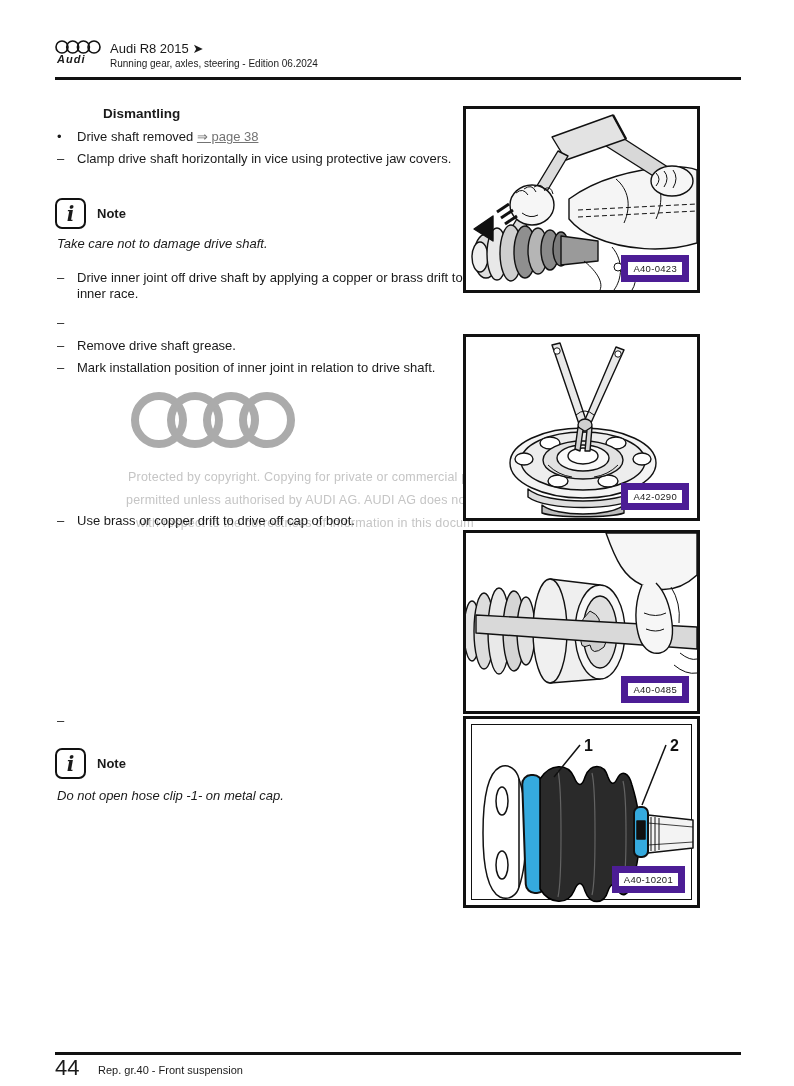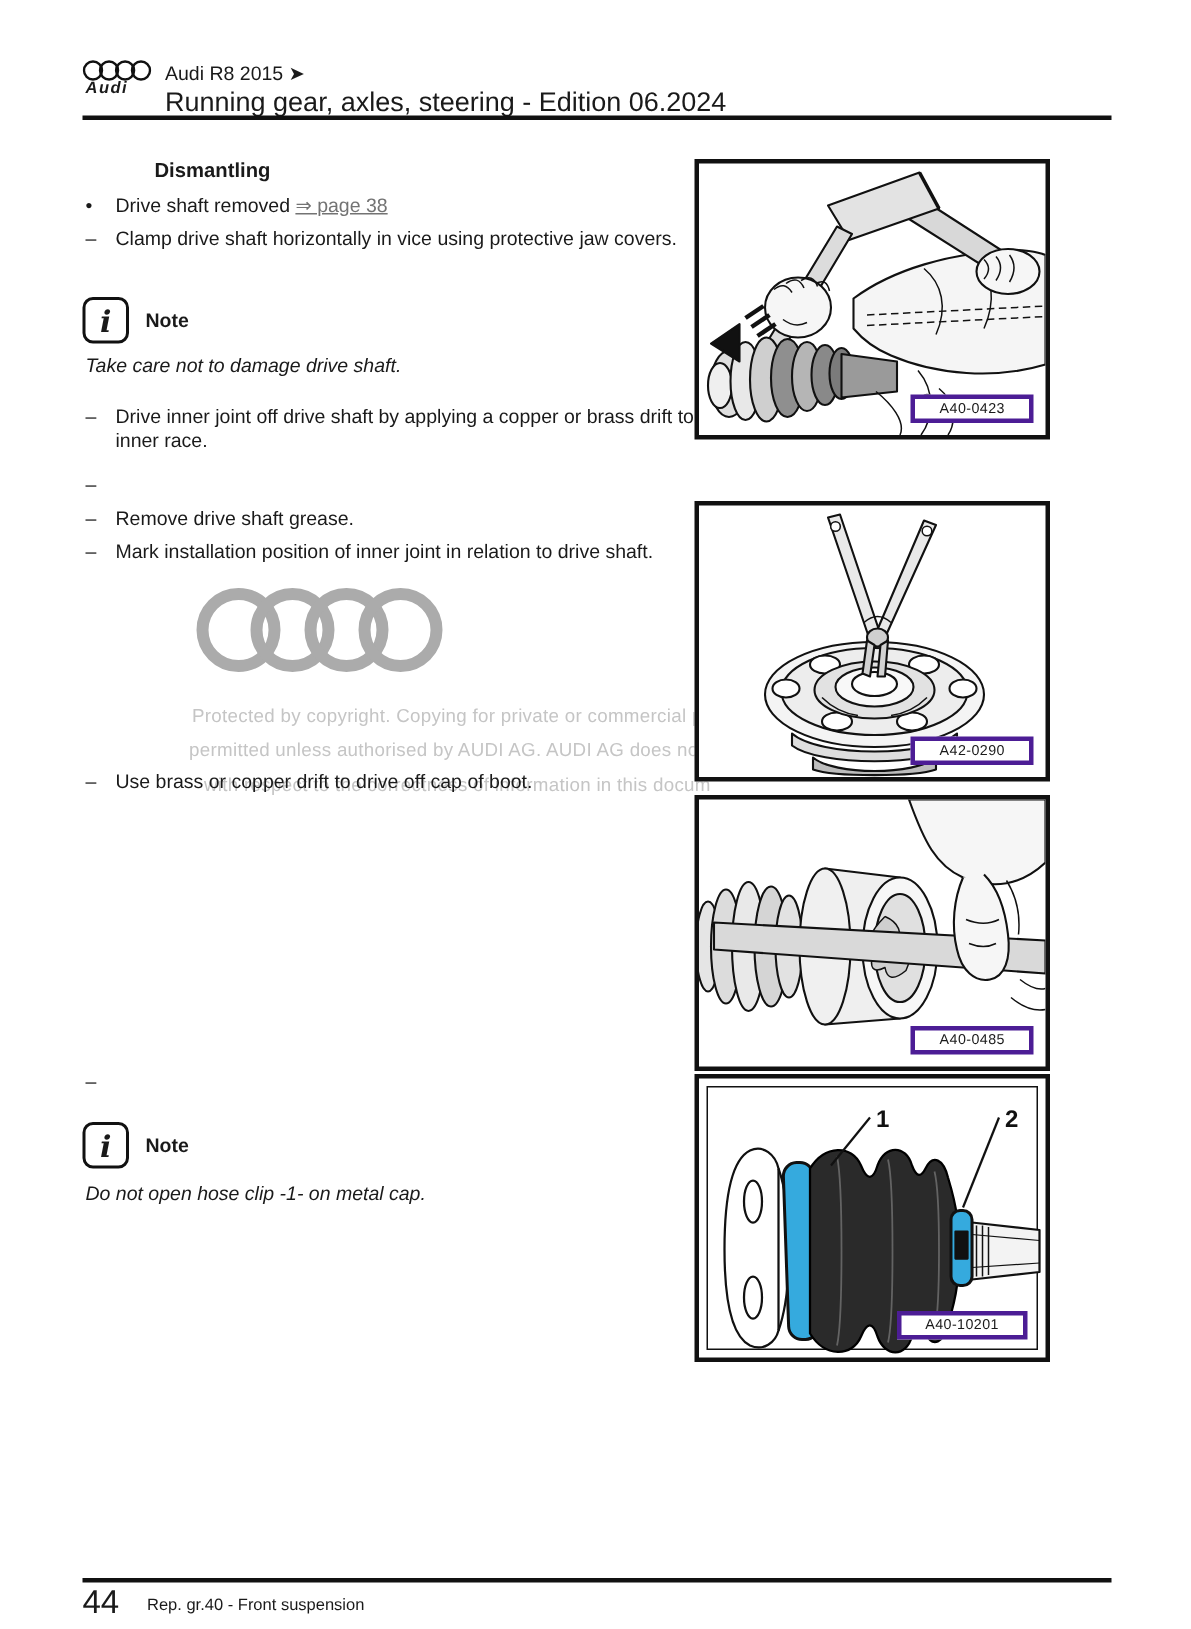--- a/index.html
+++ b/index.html
@@ -5,21 +5,21 @@
   * { margin:0; padding:0; box-sizing:border-box; }
   body { background:#888; font-family:"Liberation Sans", sans-serif; }
   .page {
     position:relative; width:794px; height:1086px; margin:0 auto;
     background:#fff; color:#1a1a1a; overflow:hidden;
   }
   
   .hdr-logo { position:absolute; left:55px; top:39px; width:46px; }
   .hdr-brand { position:absolute; left:57px; top:53px; font-size:11px; font-weight:bold; font-style:italic; letter-spacing:1px; }
   .hdr-l1 { position:absolute; left:110px; top:41px; font-size:13px; }
-  .hdr-l2 { position:absolute; left:110px; top:58px; font-size:18px; }
+  .hdr-l2 { position:absolute; left:110px; top:58px; font-size:10px; }
   .hdr-rule { position:absolute; left:55px; top:77px; width:686px; height:3px; background:#111; }
   
   .wm { position:absolute; z-index:1; color:#c5c5c5; }
   .wm-rings { left:130px; top:391px; }
   .wm-t { font-size:12.5px; letter-spacing:.2px; white-space:nowrap; }
   .wm-t1 { left:128px; top:470px; }
   .wm-t2 { left:126px; top:493px; }
   .wm-t3 { left:136px; top:516px; }
   
   .blk { position:absolute; z-index:3; font-size:13px; line-height:16px; }
@@ -36,21 +36,21 @@
   .notelabel { position:absolute; z-index:3; font-weight:bold; font-size:13px; }
   .itl { font-style:italic; }
   
   .fig {
     position:absolute; z-index:2; left:463px; width:237px;
     background:#fff; border:3px solid #111;
   }
   .fig svg { display:block; }
   .figlabel {
     position:absolute; right:8px; bottom:8px; background:#fff;
-    border:3px solid #4c1d95; padding:0 16px; font-size:9.5px; line-height:13px;
+    border:7px solid #4c1d95; padding:0 5px; font-size:9.5px; line-height:13px;
     letter-spacing:.3px;
   }
   .innerframe { position:absolute; inset:5px; border:1.5px solid #111; }
   
   .ftr-rule { position:absolute; left:55px; top:1052px; width:686px; height:2.5px; background:#111; }
   .ftr-num { position:absolute; left:55px; top:1055px; font-size:22px; }
   .ftr-txt { position:absolute; left:98px; top:1064px; font-size:11px; }
 </style>
 </head>
 <body>

